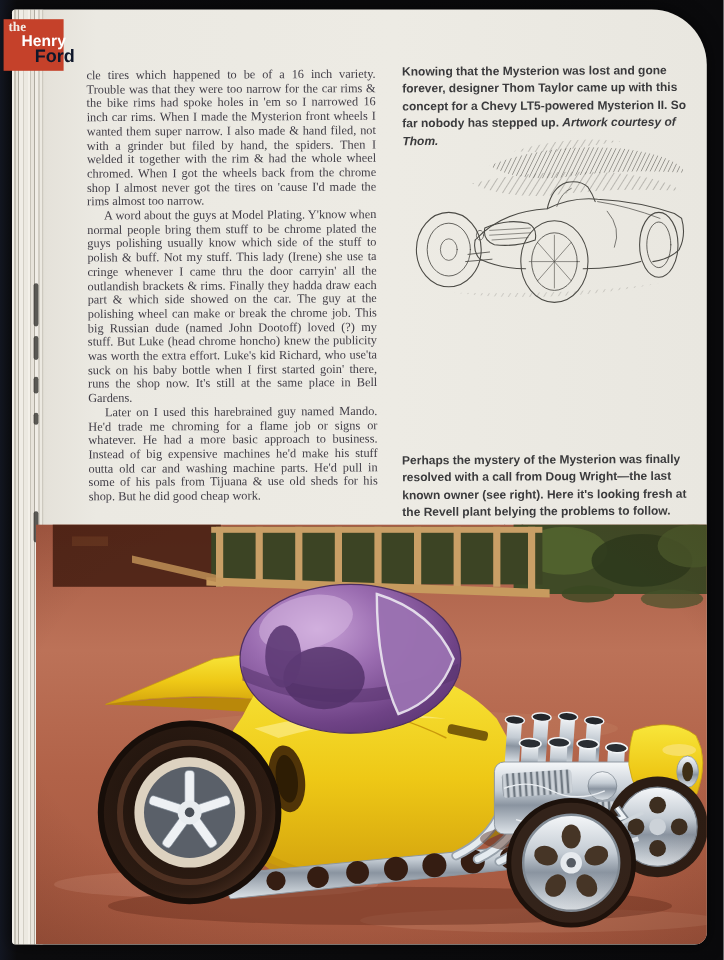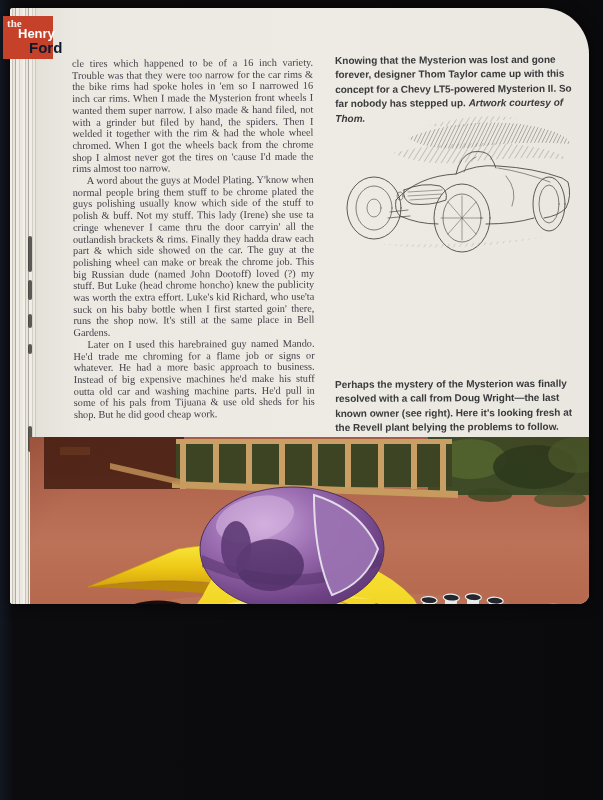--- a/index.html
+++ b/index.html
@@ -4,21 +4,21 @@
 <style>
   * { margin:0; padding:0; box-sizing:border-box; }
   html,body { width:603px; height:800px; }
   body {
     position:relative;
     background:linear-gradient(90deg,#131722 0px,#0c0c0e 14px,#0a0a0c 100%);
     overflow:hidden;
     font-family:"Liberation Sans",sans-serif;
   }
   .page {
-    position:absolute; left:10px; top:8px; width:579px; height:596px;
+    position:absolute; left:10px; top:8px; width:579px; height:779px;
     background:linear-gradient(90deg,#d6d3ca 0px,#e5e2da 30px,#ebe9e2 70px,#edebe4 55%,#e9e7e0 100%);
     border-radius:3px 46px 10px 3px;
     overflow:hidden;
     box-shadow:0 0 14px rgba(0,0,0,.6);
   }
   .spine {
     position:absolute; left:0; top:0; bottom:0; width:26px;
     background:repeating-linear-gradient(90deg,
       #f3f0e9 0 2px,#c7c3b8 2px 3px,#e8e4db 3px 5px,#aeaa9f 5px 6px,
       #f0ede6 6px 9px,#d2cec4 9px 10px,#ece9e1 10px 13px);

